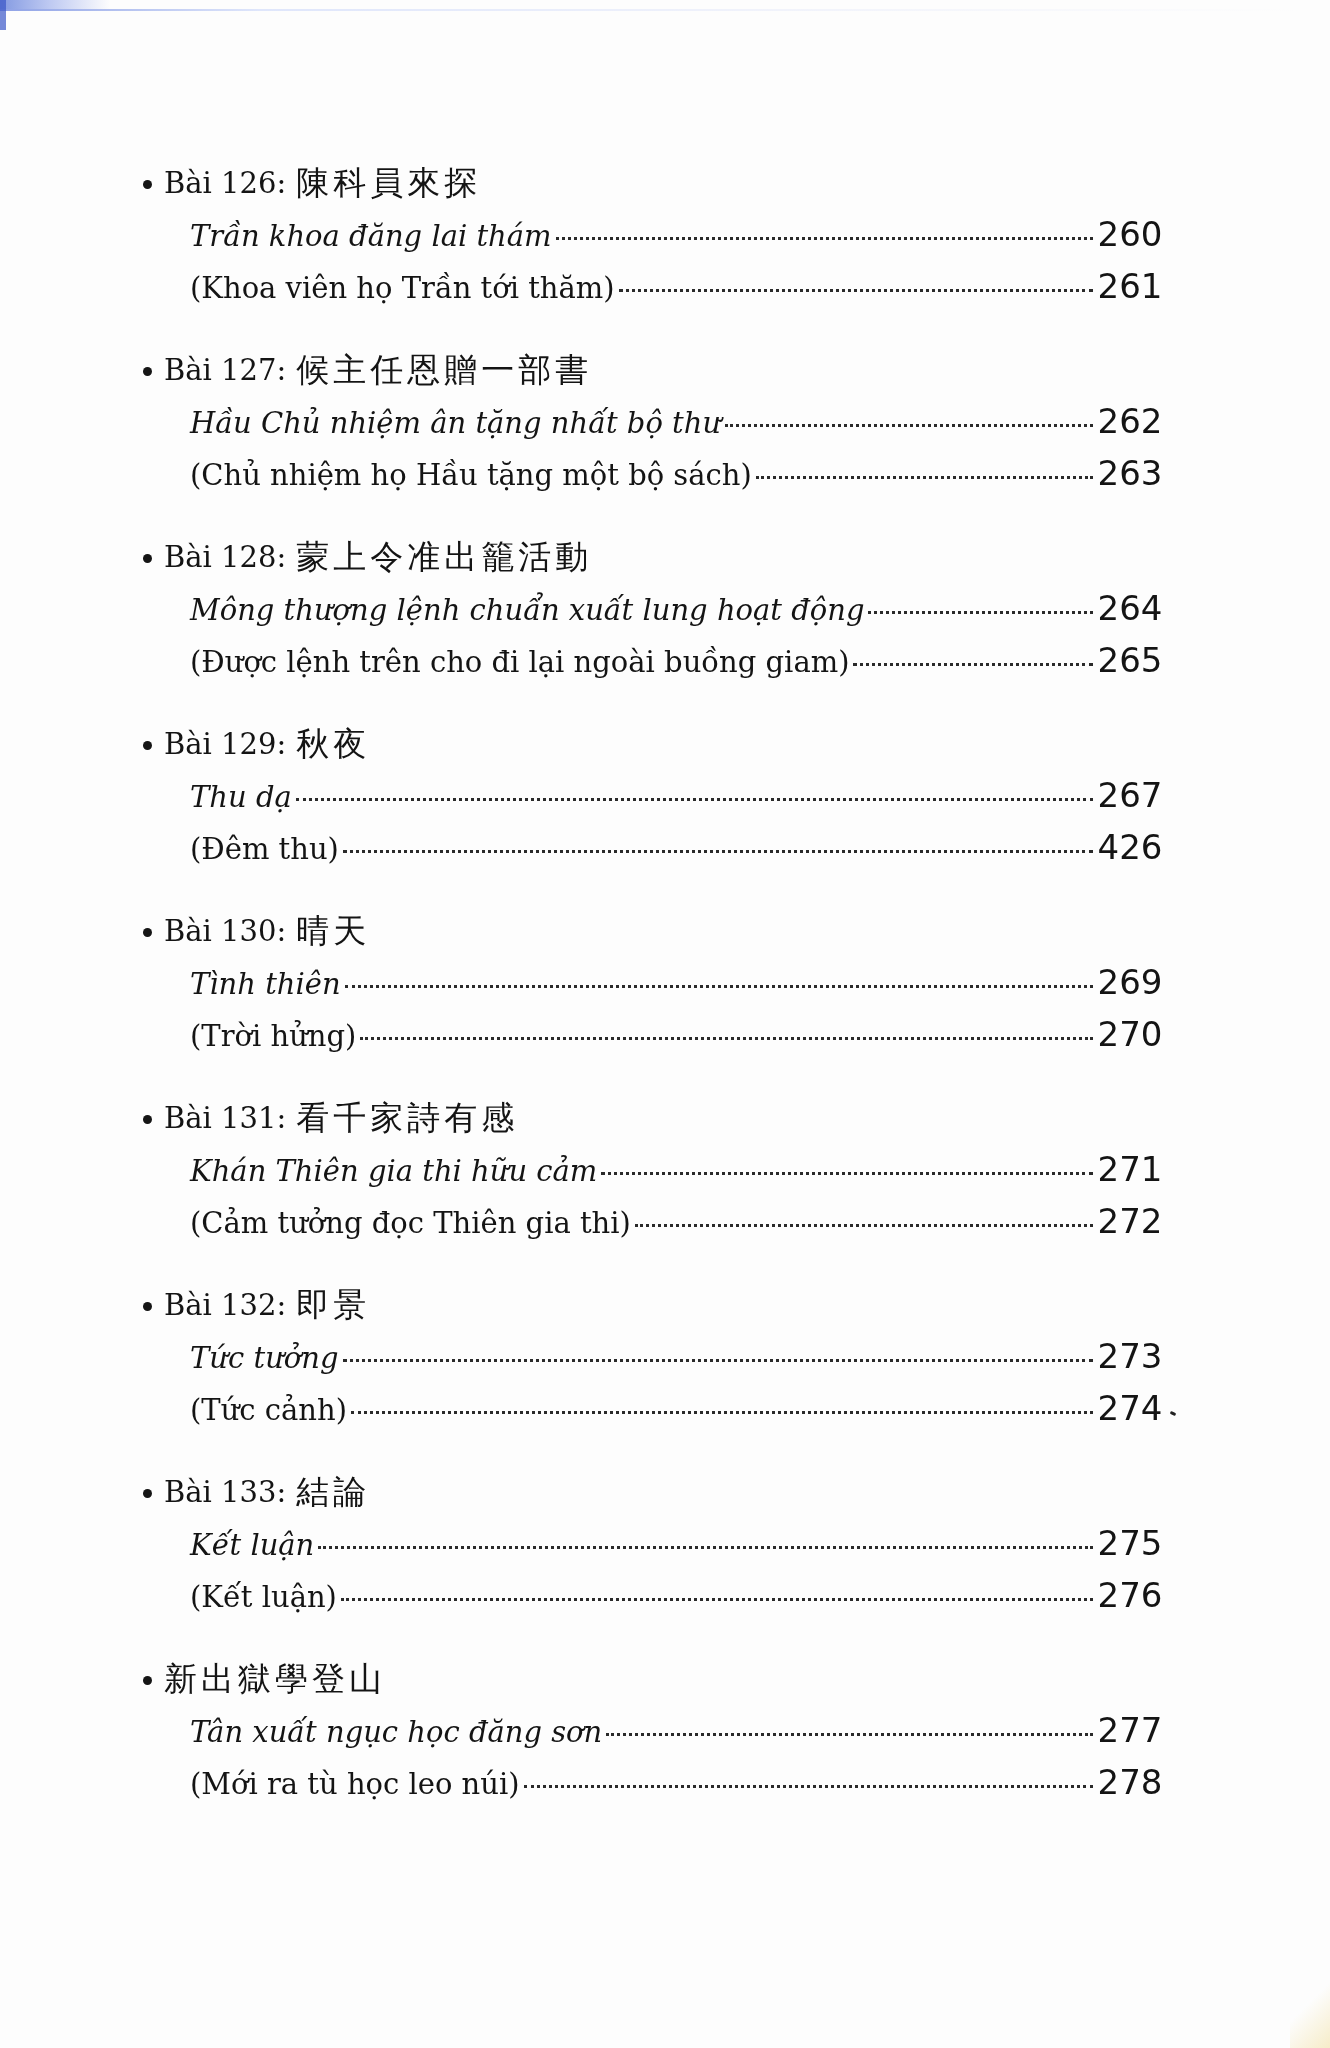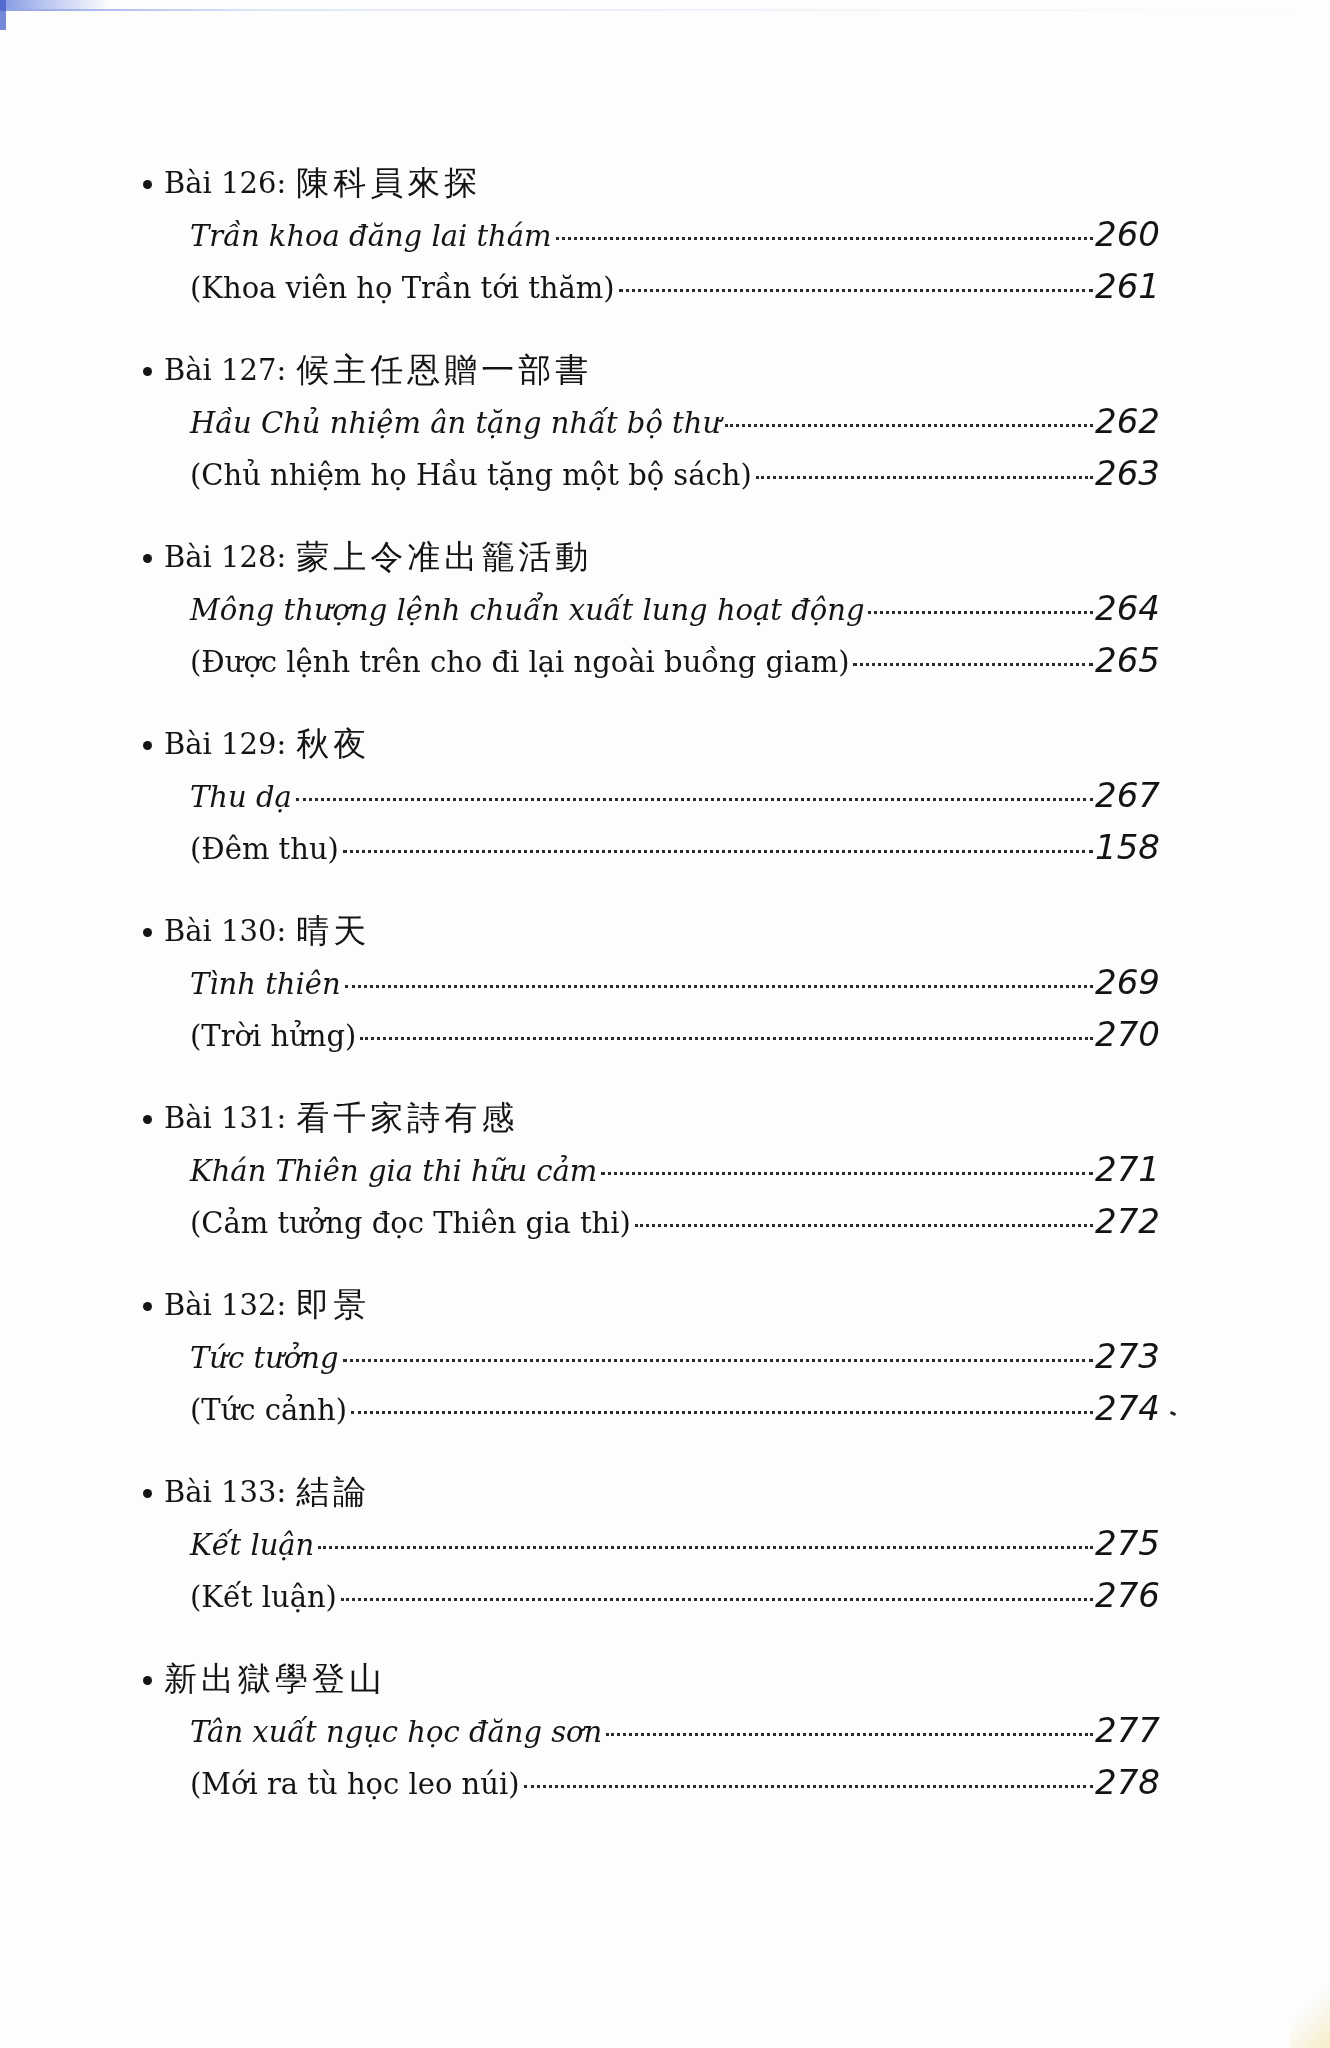--- a/index.html
+++ b/index.html
@@ -91,24 +91,23 @@
     }
     .leader {
       flex: 1;
       border-bottom: 3px dotted #2a2a2a;
       margin: 0 2px 0 4px;
       position: relative;
       top: -6px;
     }
     .page-num {
       font-family: "DejaVu Sans", sans-serif;
-      font-style: italic;
       font-size: 34px;
       width: 70px;
-      text-align: left;
+      text-align: center;
       white-space: nowrap;
     }
     .speck {
       position: absolute;
       width: 6px; height: 3px;
       background: #222;
       border-radius: 2px;
       transform: rotate(25deg);
     }
   </style>
@@ -184,21 +183,21 @@
       <span class="hanzi">秋夜</span>
     </div>
     <div class="toc-line italic">
       <span class="title">Thu dạ</span>
       <span class="leader"></span>
       <span class="page-num">267</span>
     </div>
     <div class="toc-line">
       <span class="title">(Đêm thu)</span>
       <span class="leader"></span>
-      <span class="page-num">158</span>
+      <span class="page-num">426</span>
     </div>
   </div>
 
   <div class="entry">
     <div class="entry-heading">
       <span class="bullet"></span>
       <span class="lesson-label">Bài 130:</span>
       <span class="hanzi">晴天</span>
     </div>
     <div class="toc-line italic">

